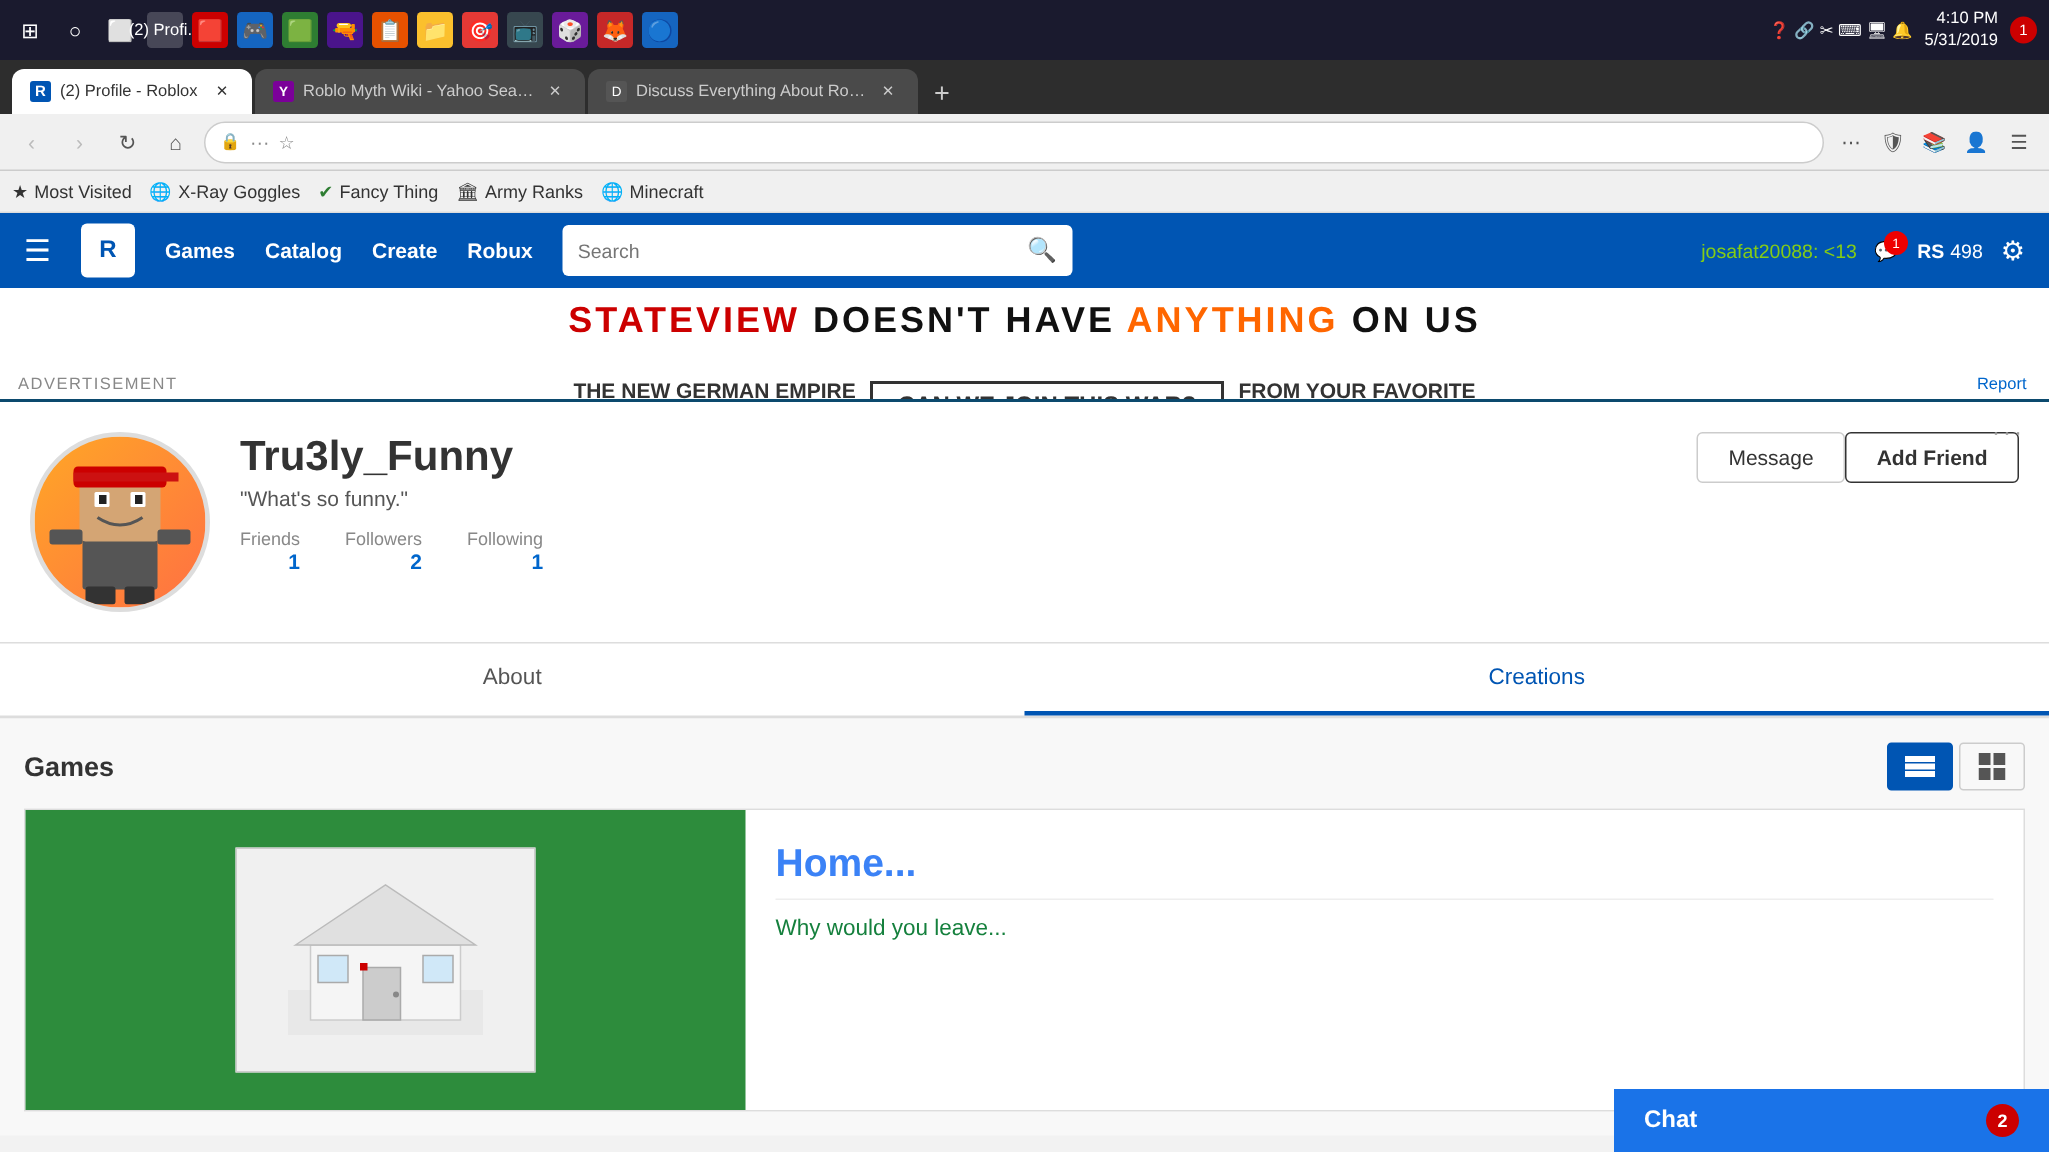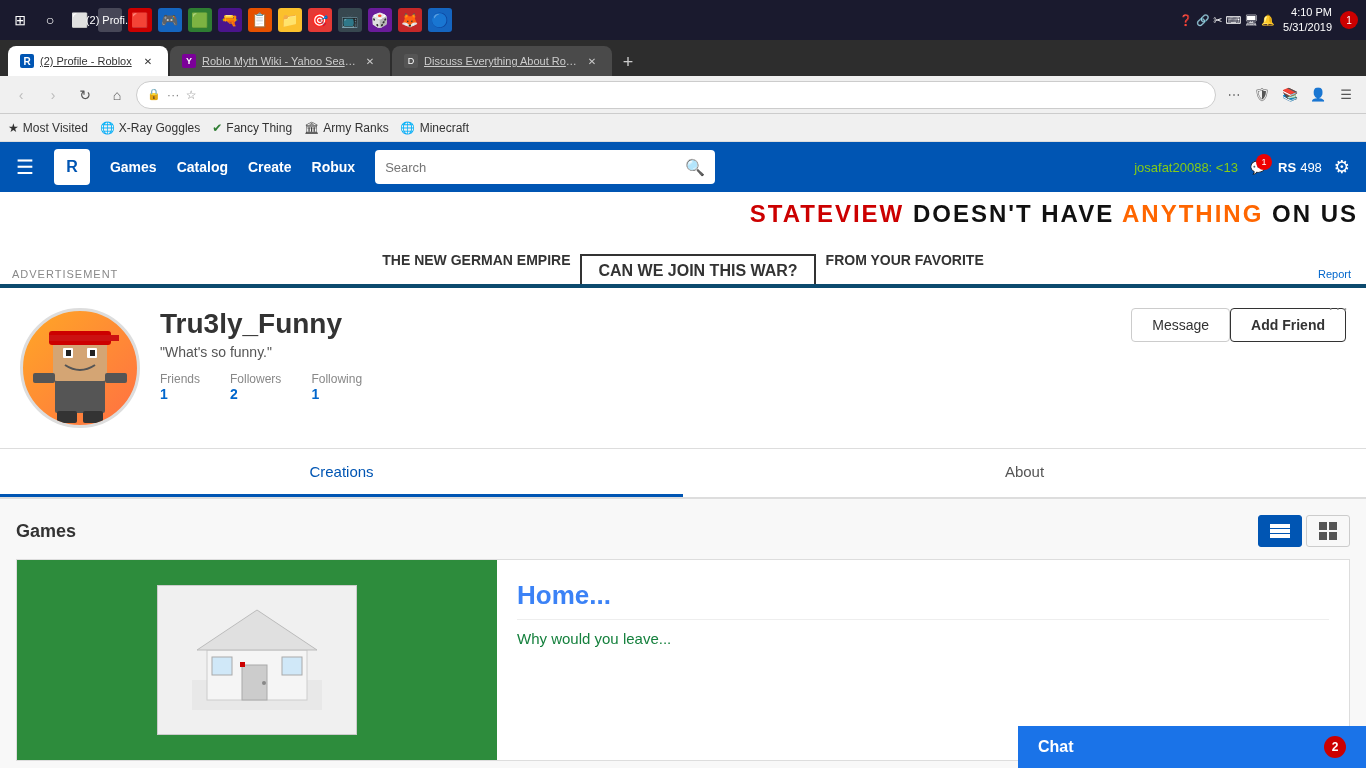--- a/index.html
+++ b/index.html
@@ -19,21 +19,21 @@
     .taskbar-left { display: flex; align-items: center; gap: 6px; }
     .taskbar-icon { width: 24px; height: 24px; border-radius: 3px; display: flex; align-items: center; justify-content: center; font-size: 14px; cursor: pointer; }
     .taskbar-icon.active { background: rgba(255,255,255,0.3); }
     .taskbar-right { display: flex; align-items: center; gap: 8px; font-size: 11px; }
     .taskbar-clock { text-align: right; line-height: 1.4; }
     .tab-bar { height: 36px; background: #2d2d2d; display: flex; align-items: flex-end; padding: 0 8px; gap: 2px; }
     .tab { height: 30px; background: #f2f2f2; border-radius: 8px 8px 0 0; display: flex; align-items: center; padding: 0 12px; font-size: 11px; color: #333; min-width: 160px; max-width: 220px; gap: 6px; cursor: pointer; }
     .tab.active { background: #ffffff; }
     .tab.inactive { background: #4a4a4a; color: #ccc; }
     .tab-favicon { width: 14px; height: 14px; border-radius: 2px; display: flex; align-items: center; justify-content: center; font-size: 10px; flex-shrink: 0; }
-    .tab-title { overflow: hidden; white-space: nowrap; text-overflow: ellipsis; flex: 1; font-size: 11px; text-decoration: underline; }
+    .tab-title { overflow: hidden; white-space: nowrap; text-overflow: ellipsis; flex: 1; font-size: 11px; }
     .tab-close { width: 16px; height: 16px; border-radius: 50%; display: flex; align-items: center; justify-content: center; font-size: 10px; cursor: pointer; flex-shrink: 0; }
     .new-tab-btn { width: 28px; height: 28px; border-radius: 50%; display: flex; align-items: center; justify-content: center; color: #ccc; font-size: 18px; cursor: pointer; }
 
     .nav-bar { height: 38px; background: #f0f0f0; display: flex; align-items: center; padding: 0 8px; gap: 6px; border-bottom: 1px solid #ccc; }
     .nav-btn { width: 26px; height: 26px; border-radius: 50%; display: flex; align-items: center; justify-content: center; font-size: 14px; color: #555; cursor: pointer; border: none; background: transparent; }
     .nav-btn.disabled { color: #bbb; cursor: default; }
     .address-bar { flex: 1; height: 28px; border: 1px solid #ccc; border-radius: 14px; background: white; display: flex; align-items: center; padding: 0 10px; gap: 6px; font-size: 12px; color: #333; }
     .address-bar-lock { color: #4CAF50; font-size: 11px; }
     .address-bar-url { flex: 1; color: #1a73e8; font-size: 12px; }
     .nav-extra-btns { display: flex; align-items: center; gap: 4px; }
@@ -51,38 +51,38 @@
     .roblox-search { flex: 1; max-width: 340px; height: 34px; background: white; border-radius: 4px; display: flex; align-items: center; padding: 0 10px; gap: 8px; }
     .roblox-search input { border: none; outline: none; flex: 1; font-size: 13px; }
     .roblox-nav-right { margin-left: auto; display: flex; align-items: center; gap: 12px; color: white; font-size: 13px; }
     .roblox-username { color: #84cc16; font-size: 13px; }
     .notif-btn { position: relative; cursor: pointer; }
     .notif-badge { position: absolute; top: -6px; right: -6px; background: #e00; color: white; border-radius: 50%; width: 16px; height: 16px; font-size: 9px; display: flex; align-items: center; justify-content: center; }
     .robux-display { display: flex; align-items: center; gap: 4px; font-size: 13px; color: white; }
     .settings-btn { color: white; font-size: 18px; cursor: pointer; }
 
     
-    .ad-banner { background: white; padding: 8px; text-align: right; border-bottom: 4px solid #0c4a6e; height: 96px; overflow: hidden; position: relative; }
+    .ad-banner { background: white; padding: 8px; text-align: center; border-bottom: 2px solid #0c4a6e; height: 76px; overflow: hidden; position: relative; }
     .ad-text { font-size: 24px; font-weight: 900; text-transform: uppercase; letter-spacing: 2px; }
     .ad-red { color: #cc0000; }
     .ad-dark { color: #111; }
     .ad-orange { color: #ff6600; }
     .ad-sub { font-size: 14px; font-weight: 700; text-transform: uppercase; color: #333; margin-top: 4px; display: flex; align-items: center; justify-content: center; gap: 10px; }
     .ad-box { border: 2px solid #333; padding: 6px 16px; font-size: 16px; font-weight: 800; margin-top: 22px; }
     .ad-label { font-size: 11px; color: #888; position: absolute; bottom: 4px; left: 12px; text-transform: uppercase; letter-spacing: 1px; }
     .ad-report { font-size: 11px; color: #0066cc; position: absolute; bottom: 4px; right: 15px; cursor: pointer; }
 
     
     .profile-section { background: white; margin: 0; padding: 20px; display: flex; align-items: flex-start; gap: 20px; position: relative; border-bottom: 1px solid #ddd; }
     .profile-avatar { width: 120px; height: 120px; border-radius: 50%; background: linear-gradient(135deg, #ffa726, #ff7043); border: 3px solid #ddd; display: flex; align-items: center; justify-content: center; overflow: hidden; flex-shrink: 0; }
     .profile-info { flex: 1; }
     .profile-username { font-size: 28px; font-weight: 700; color: #333; }
     .profile-bio { font-size: 14px; color: #555; margin: 4px 0 12px; }
     .profile-stats { display: flex; gap: 30px; margin-bottom: 8px; }
-    .stat-item { text-align: left; }
+    .stat-item { text-align: right; }
     .stat-label { font-size: 12px; color: #888; }
     .stat-value { font-size: 14px; color: #0066cc; font-weight: 600; cursor: pointer; }
     .profile-actions { display: flex; margin-left: auto; align-items: flex-start; }
     .btn-message { padding: 8px 20px; border: 1px solid #ccc; border-radius: 4px; background: white; color: #333; font-size: 14px; cursor: pointer; }
     .btn-add-friend { padding: 8px 20px; border: 1px solid #333; border-radius: 4px; background: white; color: #333; font-size: 14px; font-weight: 600; cursor: pointer; }
     .more-btn { position: absolute; top: 12px; right: 16px; color: #999; font-size: 16px; cursor: pointer; letter-spacing: 2px; }
 
     
     .profile-tabs { background: white; display: flex; border-bottom: 2px solid #ddd; }
     .ptab { flex: 1; padding: 14px; text-align: center; font-size: 15px; font-weight: 500; color: #555; cursor: pointer; border-bottom: 3px solid transparent; }
@@ -98,21 +98,21 @@
 
     .game-card { display: flex; gap: 0; background: white; border: 1px solid #ddd; }
     .game-thumbnail { width: 480px; height: 200px; background: #2d8c3c; display: flex; align-items: center; justify-content: center; overflow: hidden; flex-shrink: 0; }
     .game-thumb-inner { width: 200px; height: 150px; background: #f0f0f0; border: 1px solid #ccc; display: flex; align-items: center; justify-content: center; }
     .house-svg { width: 150px; height: 120px; }
     .game-info { padding: 20px; flex: 1; }
     .game-title { font-size: 26px; font-weight: 700; color: #3b82f6; margin-bottom: 8px; }
     .game-desc { font-size: 15px; color: #15803d; }
 
     
-    .chat-btn { position: fixed; bottom: 0; right: 0; background: #1a73e8; color: white; padding: 10px 20px; font-size: 16px; font-weight: 600; display: flex; align-items: center; gap: 10px; cursor: pointer; width: 348px; justify-content: space-between; }
+    .chat-btn { position: fixed; bottom: 0; right: 0; background: #1a73e8; color: white; padding: 10px 20px; font-size: 16px; font-weight: 600; display: flex; align-items: center; gap: 10px; cursor: pointer; width: 290px; justify-content: space-between; }
     .chat-badge { background: #cc0000; color: white; border-radius: 50%; width: 22px; height: 22px; display: flex; align-items: center; justify-content: center; font-size: 12px; font-weight: 700; }
 
     .roblox-main { height: calc(768px - 40px - 36px - 38px - 28px - 50px); overflow-y: auto; position: relative; }
   </style>
 </head>
 <body>
 
 <div class="taskbar">
   <div class="taskbar-left">
     <div class="taskbar-icon">⊞</div>
@@ -292,22 +292,22 @@
       </div>
     </div>
     <div class="profile-actions">
       <button class="btn-message">Message</button>
       <button class="btn-add-friend">Add Friend</button>
     </div>
     <div class="more-btn">···</div>
   </div>
 
   <div class="profile-tabs">
+    <div class="ptab">About</div>
     <div class="ptab active">Creations</div>
-    <div class="ptab">About</div>
   </div>
 
   <div class="creations-section">
     <div class="games-header">
       <div class="games-title">Games</div>
       <div class="view-btns">
         <div class="view-btn active">
           <svg width="20" height="14">
             <rect x="0" y="0" width="20" height="4" fill="currentColor"></rect>
             <rect x="0" y="5" width="20" height="4" fill="currentColor"></rect>

